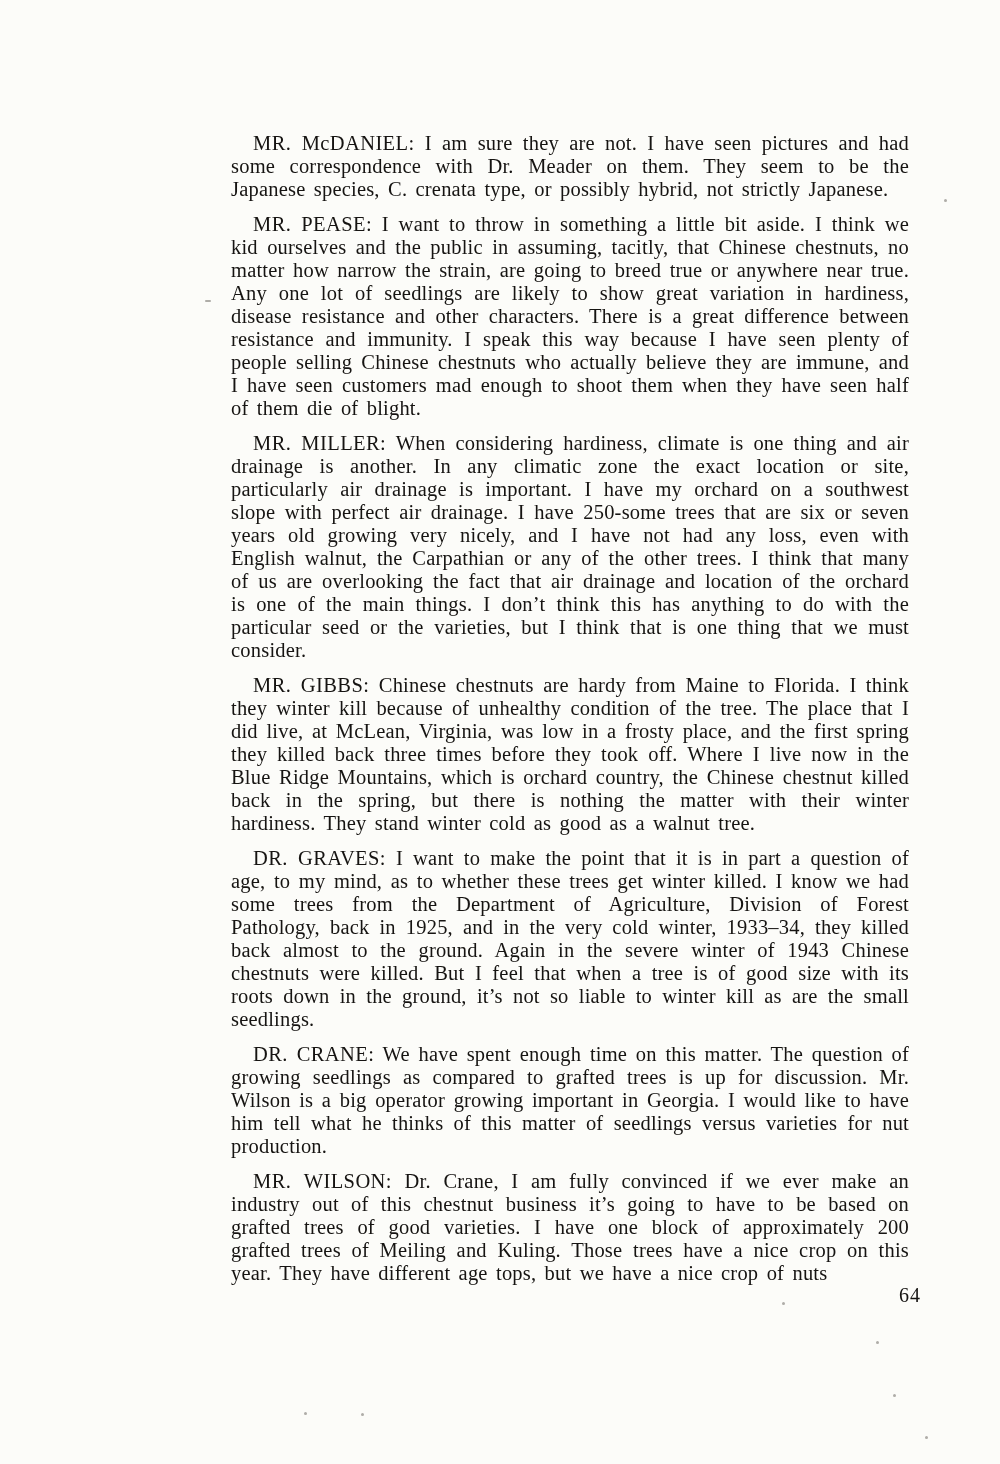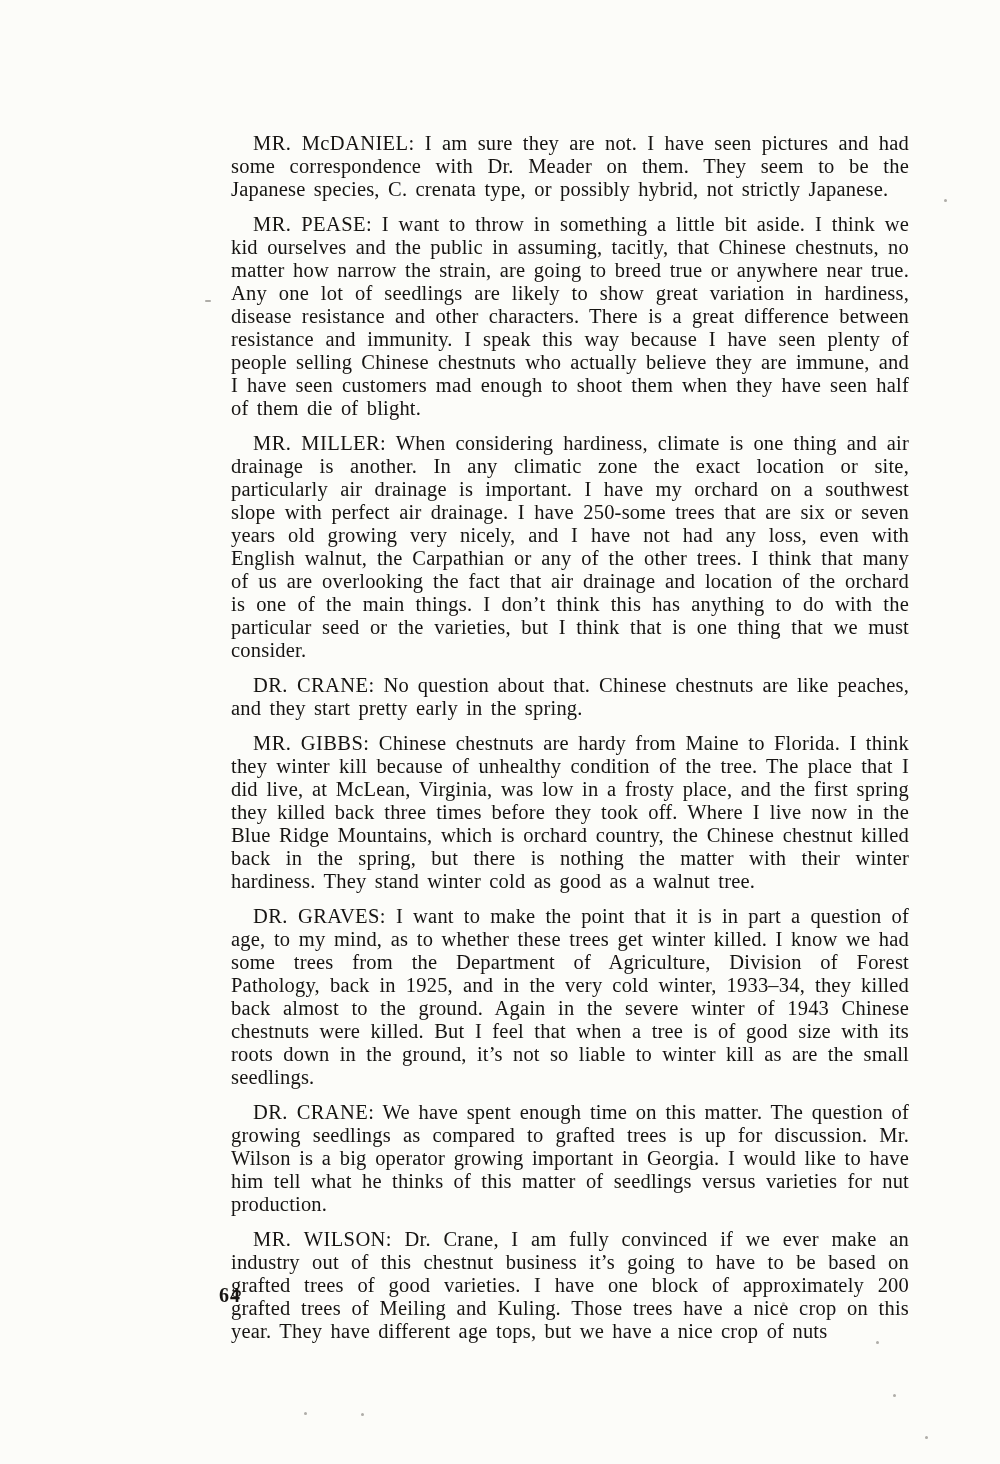--- a/index.html
+++ b/index.html
@@ -37,24 +37,23 @@
     hyphens: auto;
   }
   .speaker {
     letter-spacing: 0.4px;
   }
   .page-number {
     position: absolute;
     left: 219px;
     top: 1284px;
     width: 702px;
-    text-align: left;
+    text-align: right;
     font-size: 20px;
     letter-spacing: 1px;
-    font-weight: bold;
   }
   .speck {
     position: absolute;
     background: #6f6b66;
     border-radius: 50%;
     opacity: 0.55;
   }
   .speck.dash {
     border-radius: 1px;
     height: 2px !important;
@@ -66,21 +65,20 @@
 <div class="page">
 
   <div class="text-block">
 
     <p class="para"><span class="speaker">MR. McDANIEL:</span> <span>I am sure they are not. I have seen pictures and had some correspondence with Dr. Meader on them. They seem to be the Japanese species, C. crenata type, or possibly hybrid, not strictly Japanese.</span></p>
 
     <p class="para"><span class="speaker">MR. PEASE:</span> <span>I want to throw in something a little bit aside. I think we kid ourselves and the public in assuming, tacitly, that Chinese chestnuts, no matter how narrow the strain, are going to breed true or anywhere near true. Any one lot of seedlings are likely to show great variation in hardiness, disease resistance and other characters. There is a great difference between resistance and immunity. I speak this way because I have seen plenty of people selling Chinese chestnuts who actually believe they are immune, and I have seen customers mad enough to shoot them when they have seen half of them die of blight.</span></p>
 
     <p class="para"><span class="speaker">MR. MILLER:</span> <span>When considering hardiness, climate is one thing and air drainage is another. In any climatic zone the exact location or site, particularly air drainage is important. I have my orchard on a southwest slope with perfect air drainage. I have 250-some trees that are six or seven years old growing very nicely, and I have not had any loss, even with English walnut, the Carpathian or any of the other trees. I think that many of us are overlooking the fact that air drainage and location of the orchard is one of the main things. I don’t think this has anything to do with the particular seed or the varieties, but I think that is one thing that we must consider.</span></p>
 
-    <p class="para"><span class="speaker">DR. CRANE:</span> <span>No question about that. Chinese chestnuts are like peaches, and they start pretty early in the spring.</span></p>
 
     <p class="para"><span class="speaker">MR. GIBBS:</span> <span>Chinese chestnuts are hardy from Maine to Florida. I think they winter kill because of unhealthy condition of the tree. The place that I did live, at McLean, Virginia, was low in a frosty place, and the first spring they killed back three times before they took off. Where I live now in the Blue Ridge Mountains, which is orchard country, the Chinese chestnut killed back in the spring, but there is nothing the matter with their winter hardiness. They stand winter cold as good as a walnut tree.</span></p>
 
     <p class="para"><span class="speaker">DR. GRAVES:</span> <span>I want to make the point that it is in part a question of age, to my mind, as to whether these trees get winter killed. I know we had some trees from the Department of Agriculture, Division of Forest Pathology, back in 1925, and in the very cold winter, 1933–34, they killed back almost to the ground. Again in the severe winter of 1943 Chinese chestnuts were killed. But I feel that when a tree is of good size with its roots down in the ground, it’s not so liable to winter kill as are the small seedlings.</span></p>
 
     <p class="para"><span class="speaker">DR. CRANE:</span> <span>We have spent enough time on this matter. The question of growing seedlings as compared to grafted trees is up for discussion. Mr. Wilson is a big operator growing important in Georgia. I would like to have him tell what he thinks of this matter of seedlings versus varieties for nut production.</span></p>
 
     <p class="para"><span class="speaker">MR. WILSON:</span> <span>Dr. Crane, I am fully convinced if we ever make an industry out of this chestnut business it’s going to have to be based on grafted trees of good varieties. I have one block of approximately 200 grafted trees of Meiling and Kuling. Those trees have a nice crop on this year. They have different age tops, but we have a nice crop of nuts</span></p>
 
   </div>

